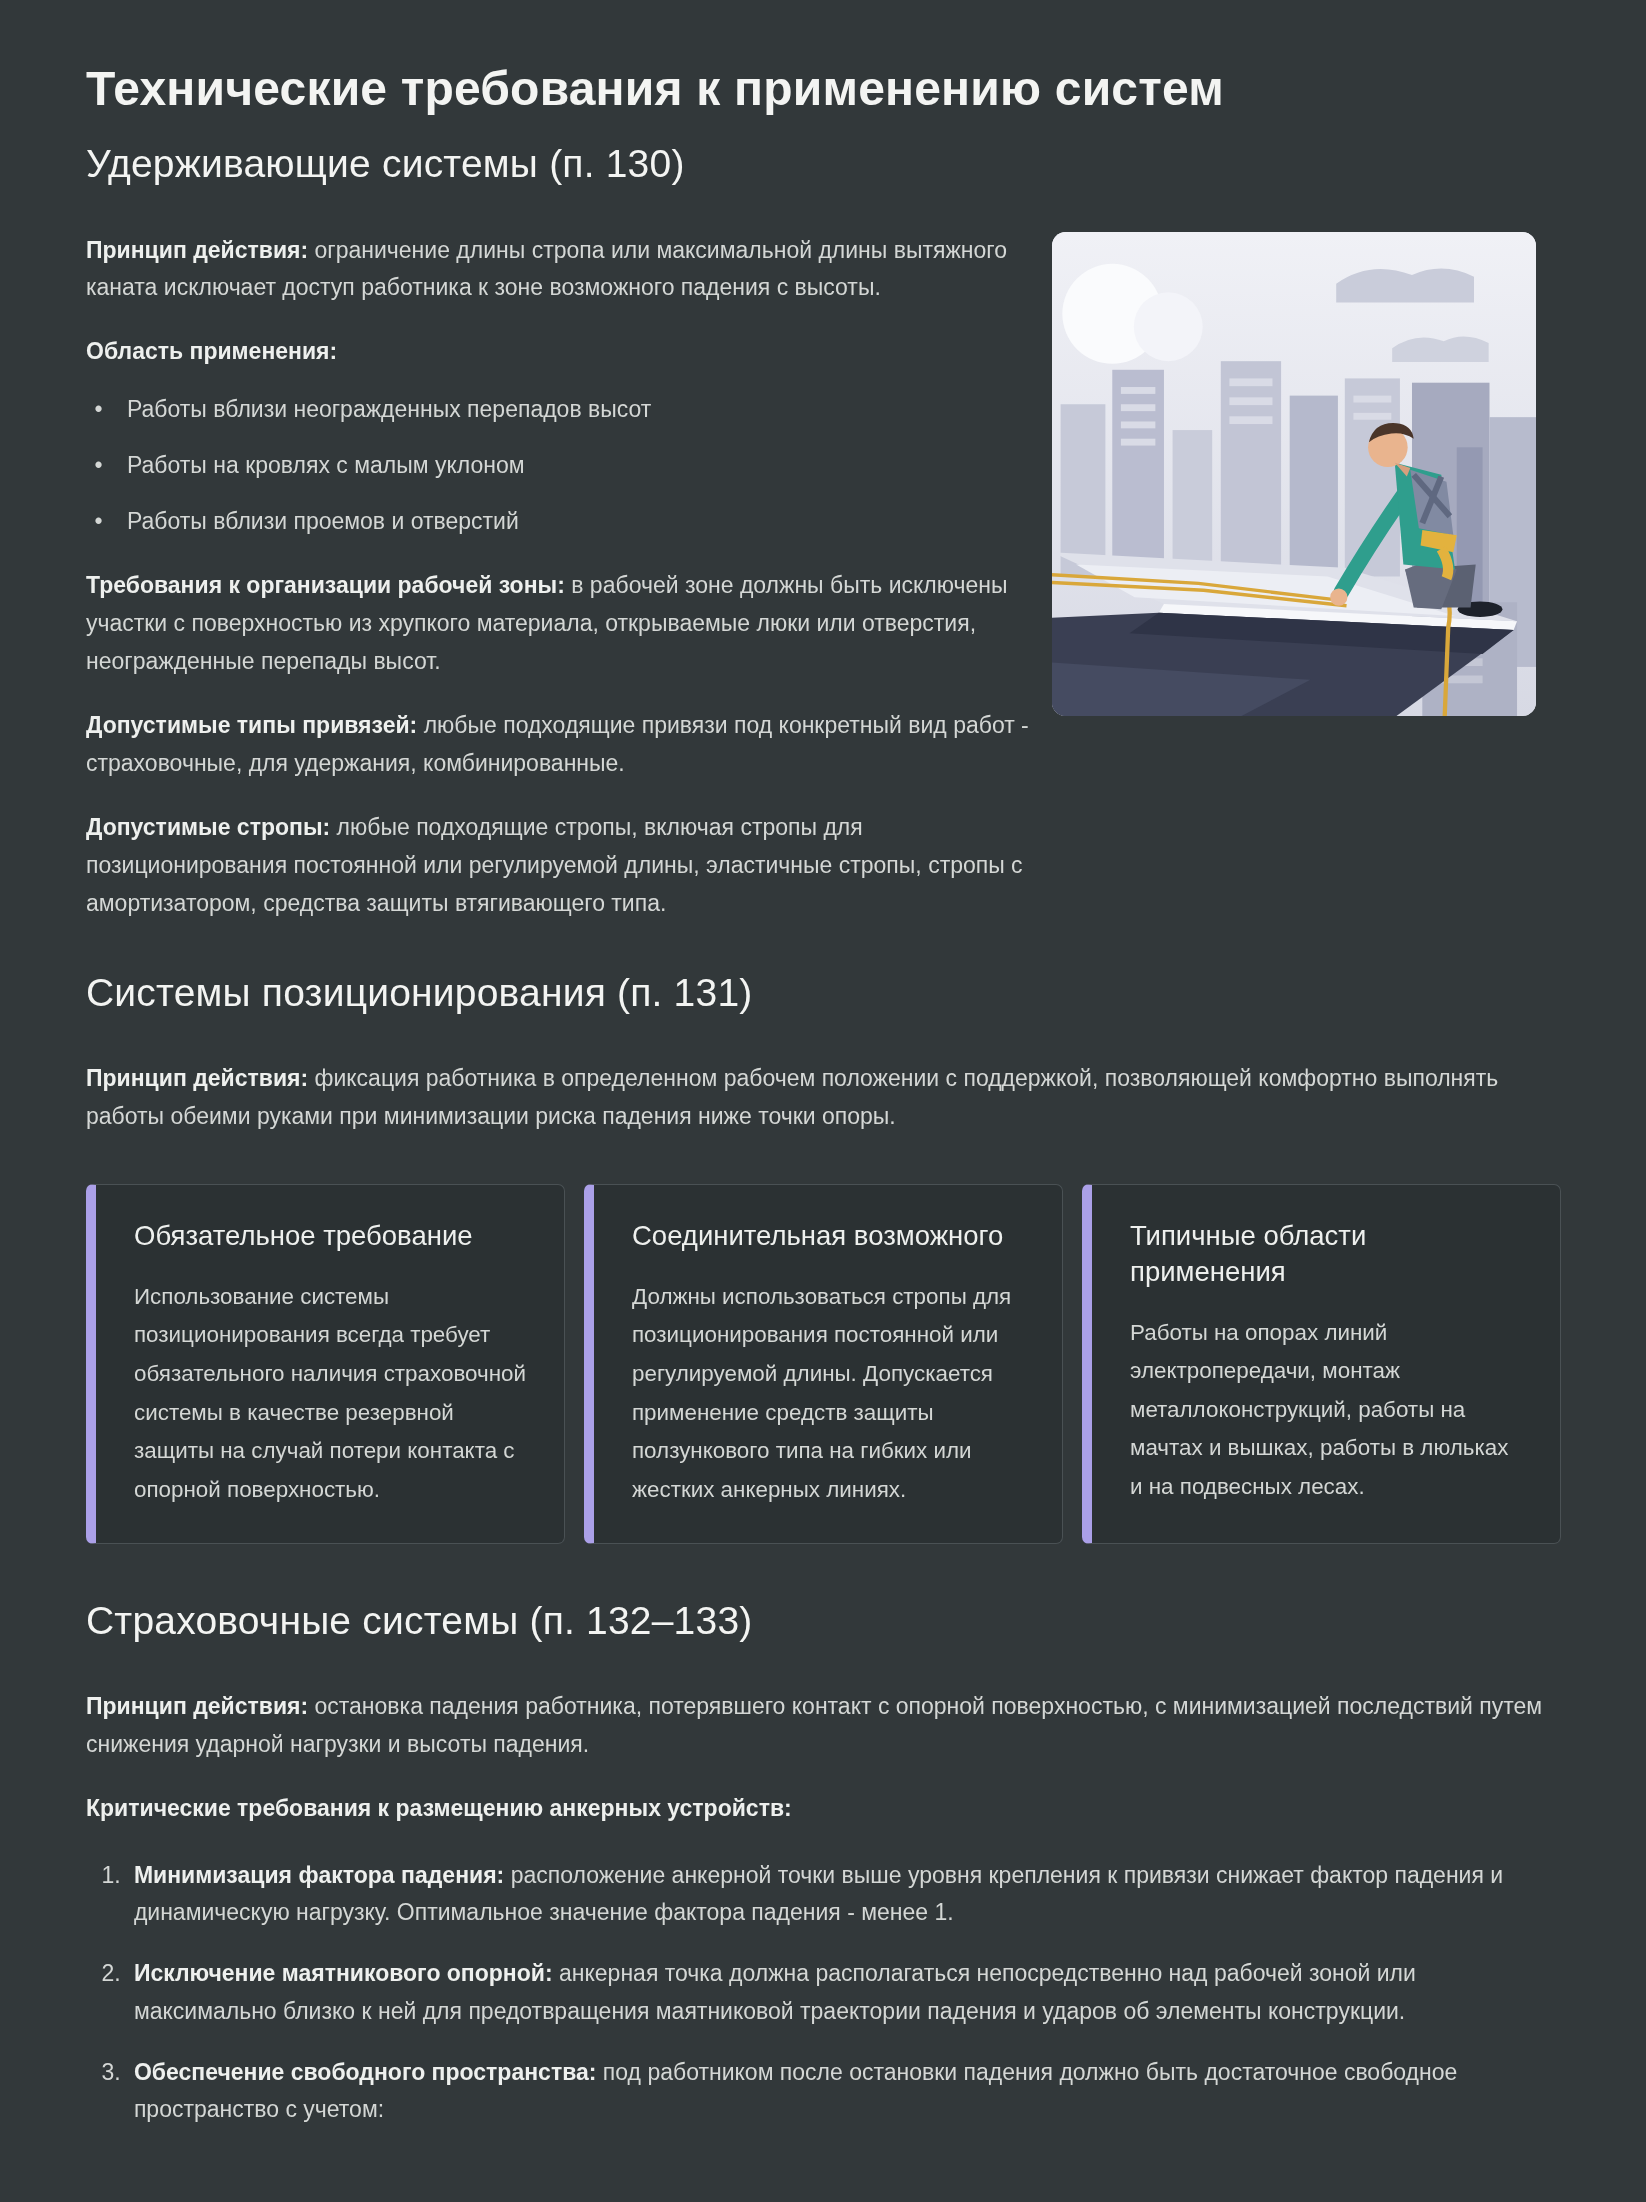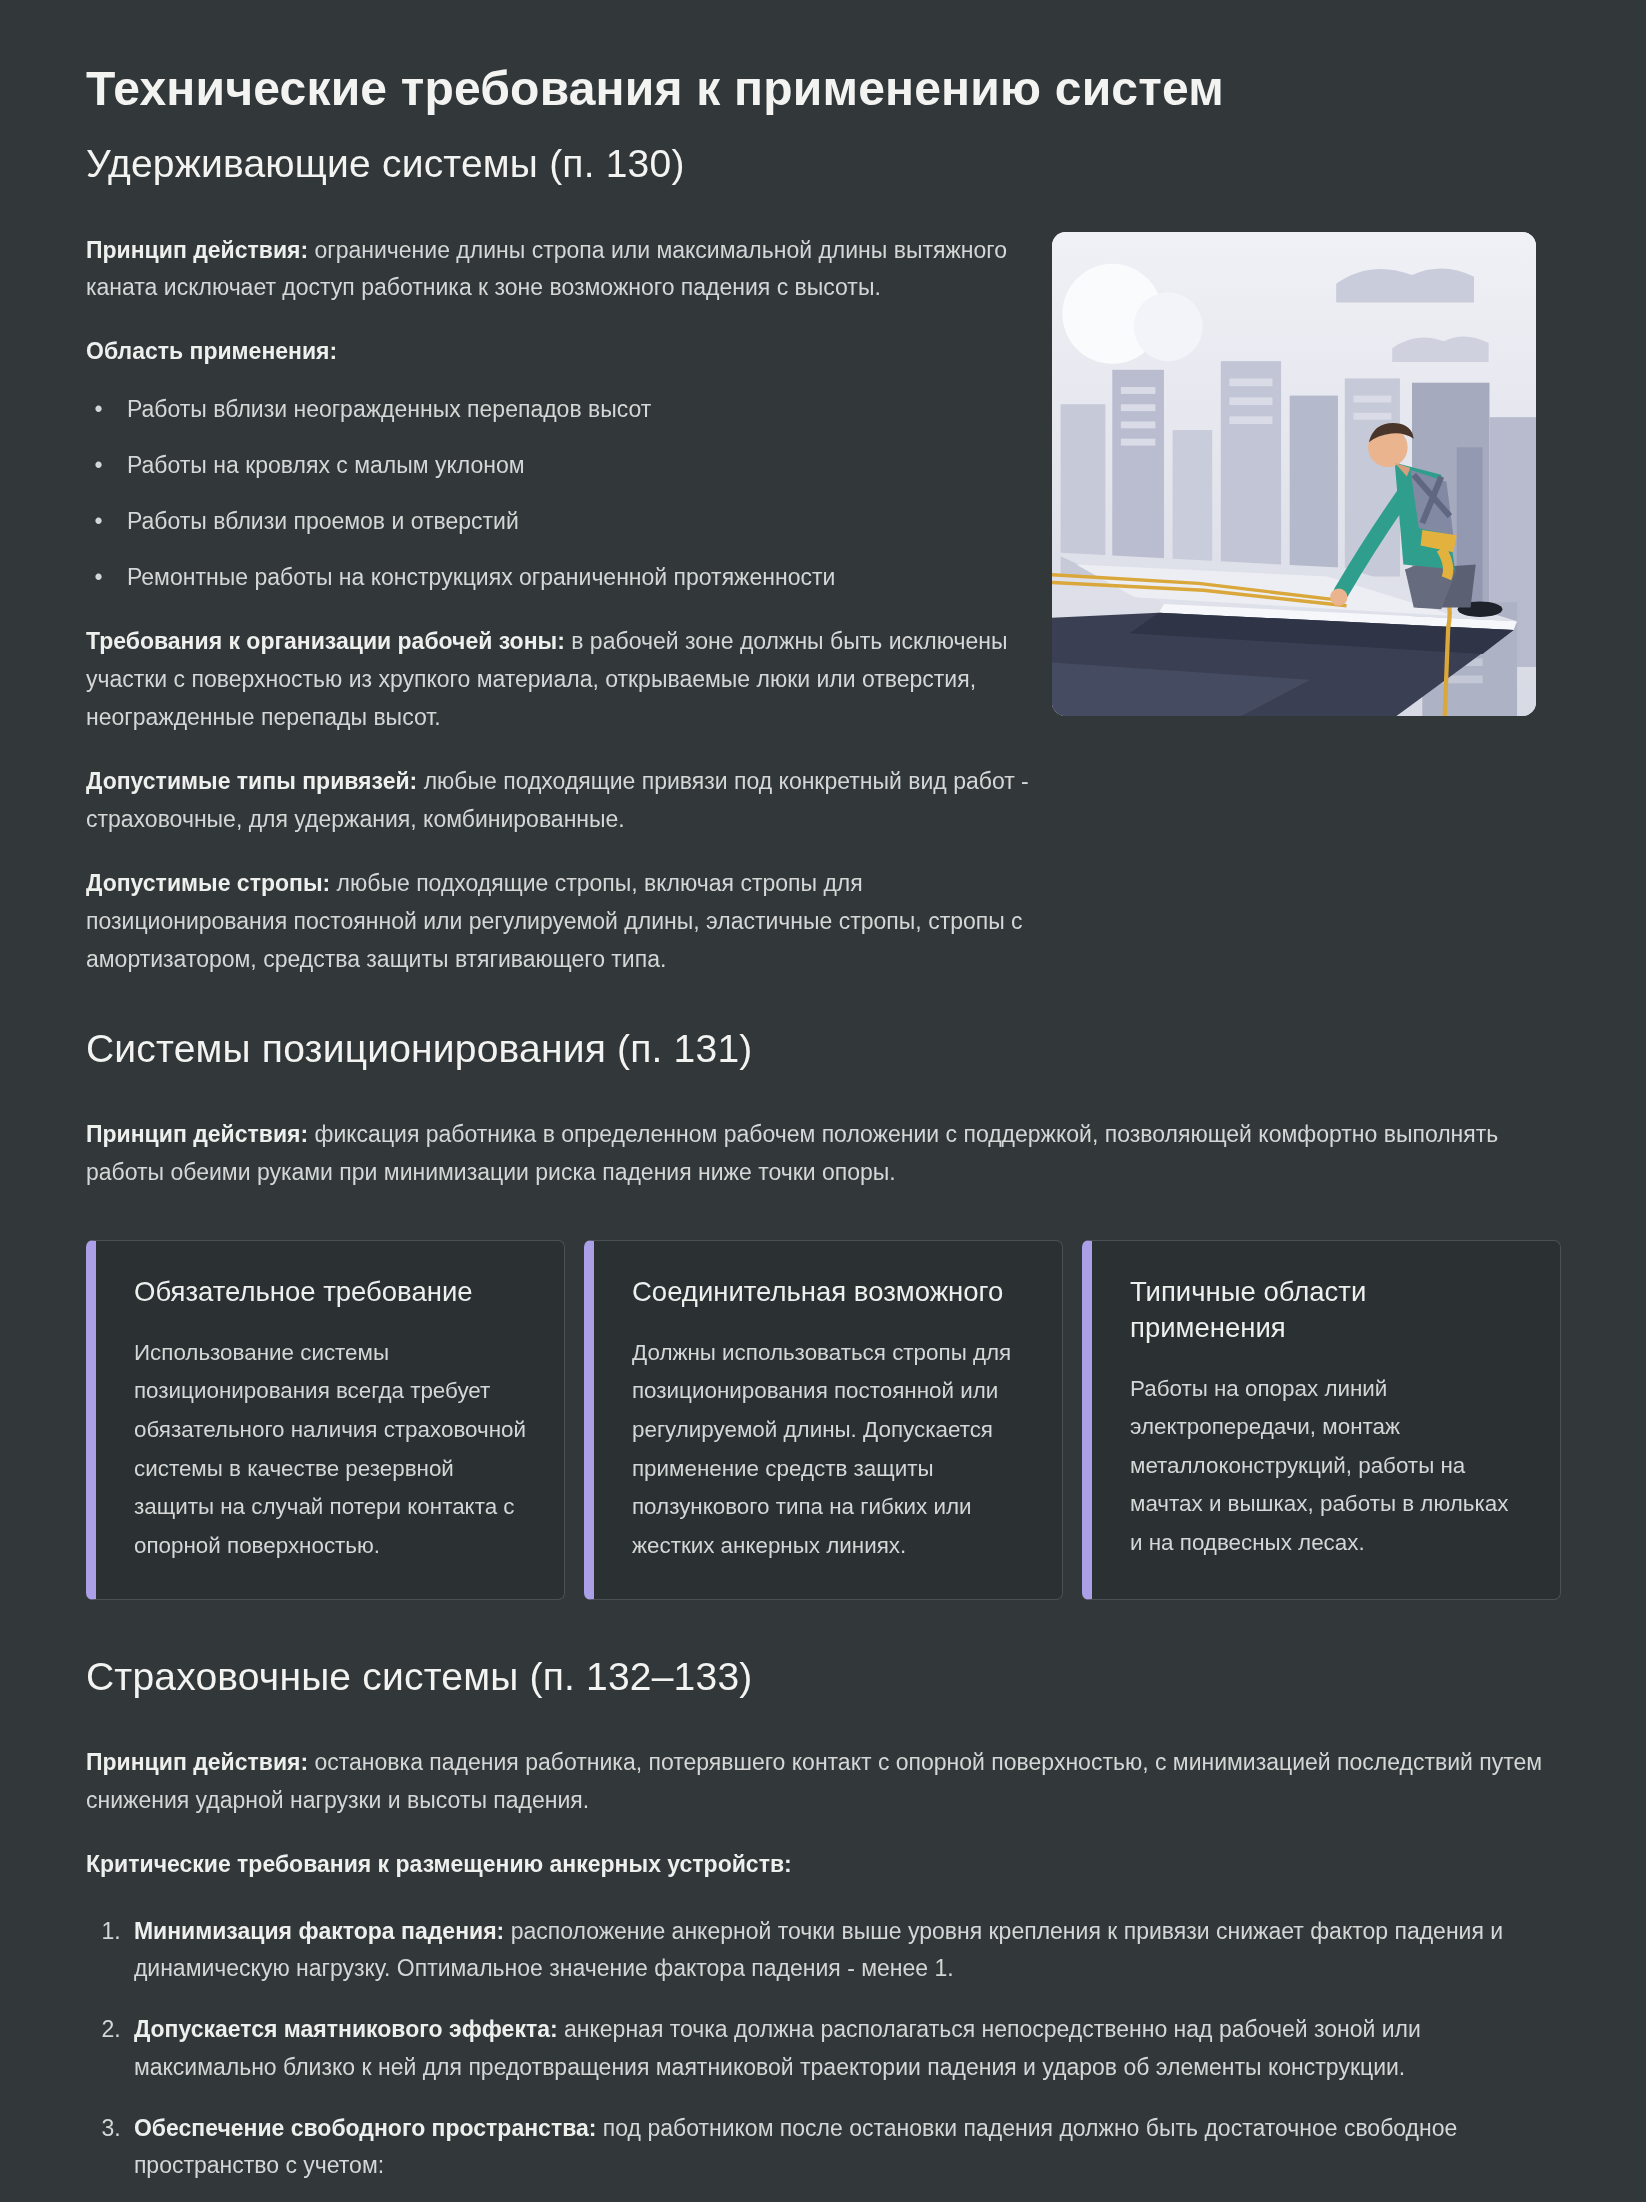--- a/index.html
+++ b/index.html
@@ -74,21 +74,20 @@
   <div class="cols">
     <div class="col-text">
       <p><strong>Принцип действия:</strong> <span>ограничение длины стропа или максимальной длины вытяжного каната исключает доступ работника к зоне возможного падения с высоты.</span></p>
 
       <p class="lead-label"><strong>Область применения:</strong></p>
 
       <ul class="dots">
         <li><span>Работы вблизи неогражденных перепадов высот</span></li>
         <li><span>Работы на кровлях с малым уклоном</span></li>
         <li><span>Работы вблизи проемов и отверстий</span></li>
-        <li><span>Ремонтные работы на конструкциях ограниченной протяженности</span></li>
       </ul>
 
       <p><strong>Требования к организации рабочей зоны:</strong> <span>в рабочей зоне должны быть исключены участки с поверхностью из хрупкого материала, открываемые люки или отверстия, неогражденные перепады высот.</span></p>
 
       <p><strong>Допустимые типы привязей:</strong> <span>любые подходящие привязи под конкретный вид работ - страховочные, для удержания, комбинированные.</span></p>
 
       <p><strong>Допустимые стропы:</strong> <span>любые подходящие стропы, включая стропы для позиционирования постоянной или регулируемой длины, эластичные стропы, стропы с амортизатором, средства защиты втягивающего типа.</span></p>
     </div>
 
     <div class="col-media">
@@ -202,20 +201,20 @@
 
   <h2>Страховочные системы (п. 132–133)</h2>
   <div style="height:45px"></div>
 
   <p style="max-width:1463px"><strong>Принцип действия:</strong> <span>остановка падения работника, потерявшего контакт с опорной поверхностью, с минимизацией последствий путем снижения ударной нагрузки и высоты падения.</span></p>
 
   <p class="lead-label" style="margin-bottom:29px"><strong>Критические требования к размещению анкерных устройств:</strong></p>
 
   <ol class="nums">
     <li><strong>Минимизация фактора падения:</strong> <span>расположение анкерной точки выше уровня крепления к привязи снижает фактор падения и динамическую нагрузку. Оптимальное значение фактора падения - менее 1.</span></li>
-    <li><strong>Допускается маятникового эффекта:</strong> <span>анкерная точка должна располагаться непосредственно над рабочей зоной или максимально близко к ней для предотвращения маятниковой траектории падения и ударов об элементы конструкции.</span></li>
+    <li><strong>Исключение маятникового опорной:</strong> <span>анкерная точка должна располагаться непосредственно над рабочей зоной или максимально близко к ней для предотвращения маятниковой траектории падения и ударов об элементы конструкции.</span></li>
     <li><strong>Обеспечение свободного пространства:</strong> <span>под работником после остановки падения должно быть достаточное свободное пространство с учетом:</span>
       
     </li>
   </ol>
 
 </div>
 
 
 </body></html>

